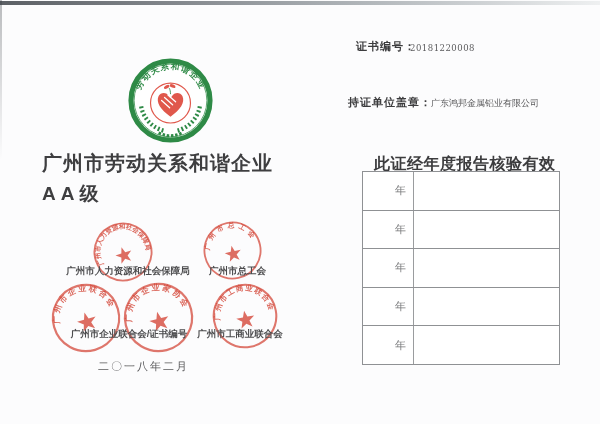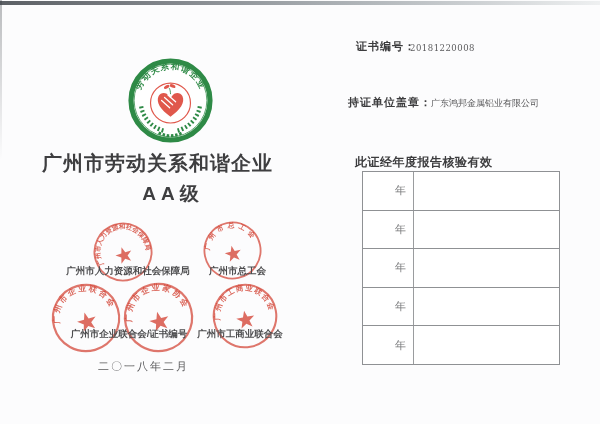--- a/index.html
+++ b/index.html
@@ -28,21 +28,21 @@
   .emb-heart { fill:#e0584c; }
   .emb-hand-line { stroke:#ffffff; stroke-width:1.5; stroke-linecap:round; }
   .emb-stem { stroke:#2e8a46; stroke-width:1; fill:none; }
   .emb-leaf { fill:#e0584c; }
   
   .title1 {
     position:absolute; left:42px; top:150px; width:262px; text-align:left;
     font-size:20px; font-weight:bold; color:#3e3e40; letter-spacing:1px;
   }
   .title2 {
-    position:absolute; left:42px; top:181px; width:262px; text-align:center;
+    position:absolute; left:42px; top:181px; width:262px; 
     font-size:19px; font-weight:bold; color:#3e3e40; letter-spacing:5px;
   }
   
   .seal { position:absolute; overflow:visible; }
   .seal-ring { fill:none; stroke:#d4493b; stroke-width:3; opacity:.75; }
   .seal-text { fill:#d4493b; opacity:.85; font-weight:bold; font-family:"Liberation Sans",sans-serif; }
   .seal-star { fill:#d4493b; opacity:.8; }
   .seal1 { left:92px;  top:221px; width:62px; height:62px; transform:rotate(-18deg); }
   .seal2 { left:202px; top:220px; width:61px; height:61px; transform:rotate(-12deg); }
   .seal3 { left:50px;  top:282px; width:72px; height:72px; transform:rotate(-16deg); }
@@ -56,21 +56,21 @@
   .slabel4 { left:196px; top:328px; width:88px; }
   .date {
     position:absolute; left:98px; top:359px; width:160px; text-align:left;
     font-size:11px; color:#58585a; letter-spacing:2px;
   }
   
   .cert-no-label  { position:absolute; left:356px; top:39px;  font-size:11px;  font-weight:bold; color:#3c3c3e; letter-spacing:1px; }
   .cert-no-value  { position:absolute; left:410px; top:43px;  font-size:8.5px; color:#5a5a5c; font-family:"DejaVu Serif",serif; letter-spacing:.5px; }
   .holder-label   { position:absolute; left:348px; top:95px;  font-size:11px;  font-weight:bold; color:#3c3c3e; letter-spacing:1px; }
   .holder-value   { position:absolute; left:431px; top:97px;  font-size:9px;   color:#5a5a5c;text-align:right; }
-  .table-title    { position:absolute; left:355px; top:154px; font-size:12px; font-weight:bold; color:#3c3c3e; letter-spacing:.5px; }
+  .table-title    { position:absolute; left:374px; top:154px; font-size:16px; font-weight:bold; color:#3c3c3e; letter-spacing:.5px; }
   .ver-table {
     position:absolute; left:362px; top:171px; width:198px; height:194px;
     border:1px solid #8f9194; background:#fff;
     display:flex; flex-direction:column; box-sizing:border-box;
   }
   .ver-row { flex:1; display:flex; border-bottom:1px solid #8f9194; }
   .ver-row:last-child { border-bottom:none; }
   .ver-cell-year {
     width:51px; border-right:1px solid #9a9c9e; box-sizing:border-box;
     display:flex; align-items:center; justify-content:flex-end;

